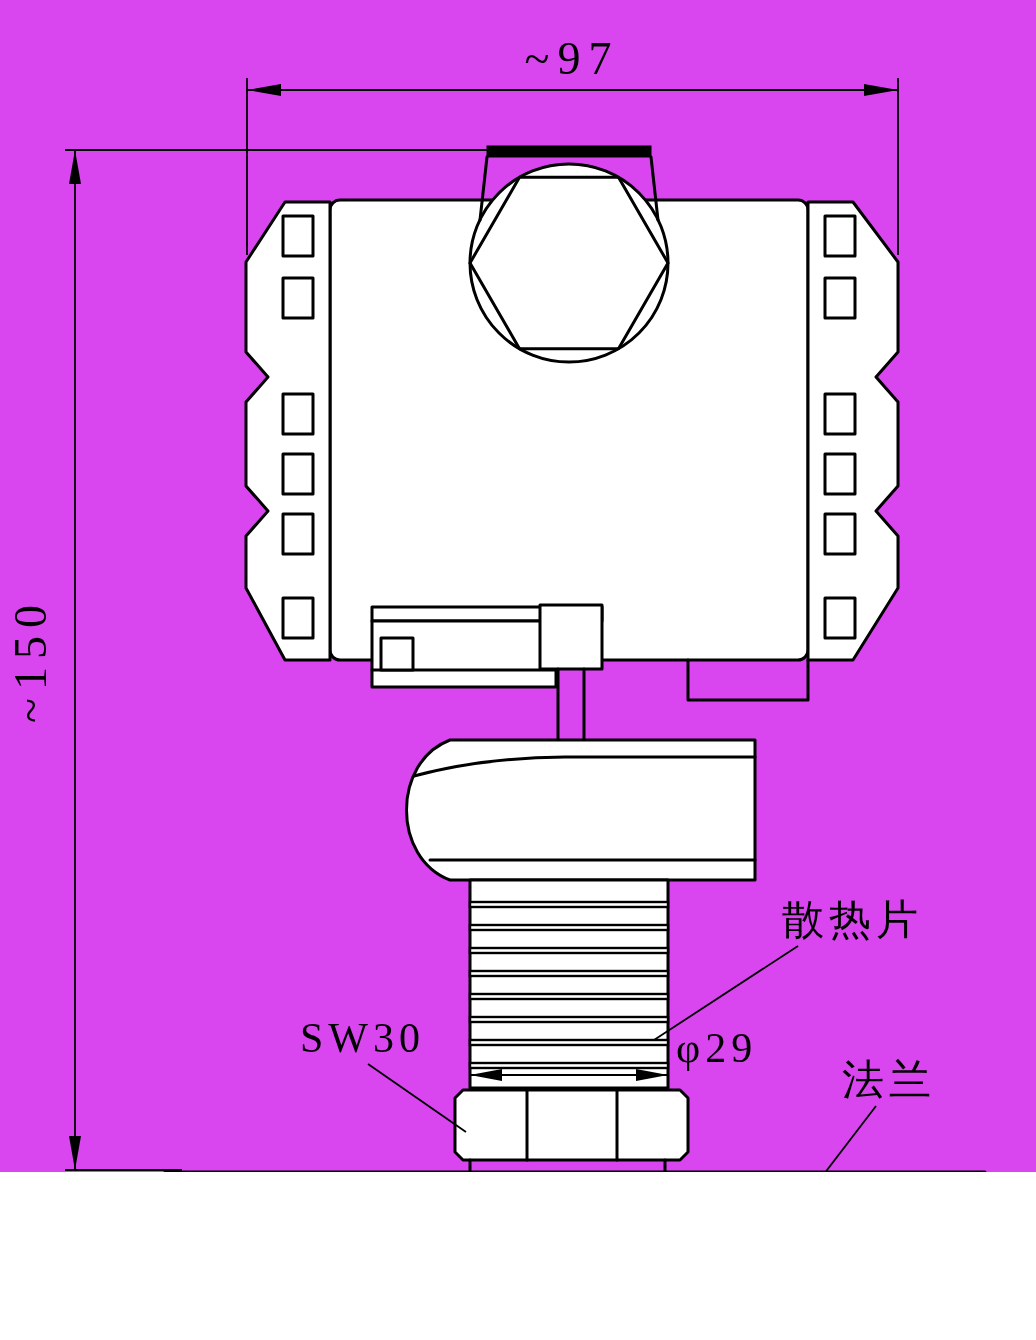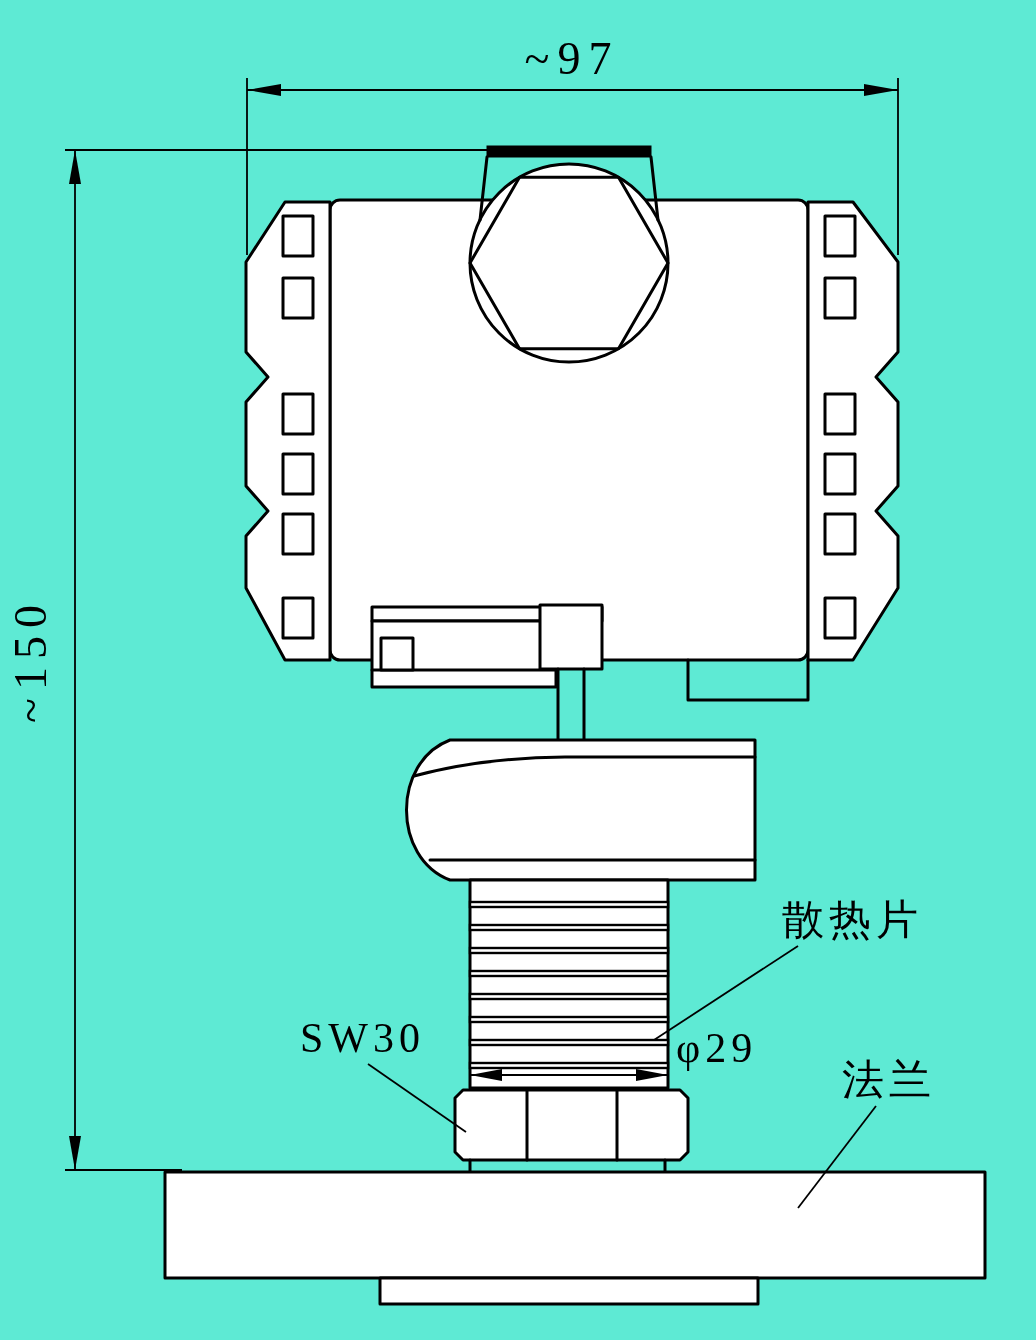--- a/index.html
+++ b/index.html
@@ -1,16 +1,16 @@
 <!DOCTYPE html>
 <html><head>
 <meta charset="utf-8">
 <style>
   html,body{margin:0;padding:0;background:#ffffff;}
-  .canvas{width:1036px;height:1340px;position:relative;background:#5eead4;overflow:hidden;}
+  .canvas{width:1036px;height:1172px;position:relative;background:#d946ef;overflow:hidden;}
   svg{display:block;}
   
   .ol   {fill:none;stroke:#000;stroke-width:3;stroke-linejoin:round;stroke-linecap:round;}
   .olf  {fill:#ffffff;stroke:#000;stroke-width:3;stroke-linejoin:round;}
   .fin  {fill:#ffffff;stroke:#000;stroke-width:2.4;}
   
   .thin {fill:none;stroke:#000;stroke-width:1.8;}
   .arrow{fill:#000;stroke:none;}
   .solid{fill:#000;stroke:#000;stroke-width:1;}
   

